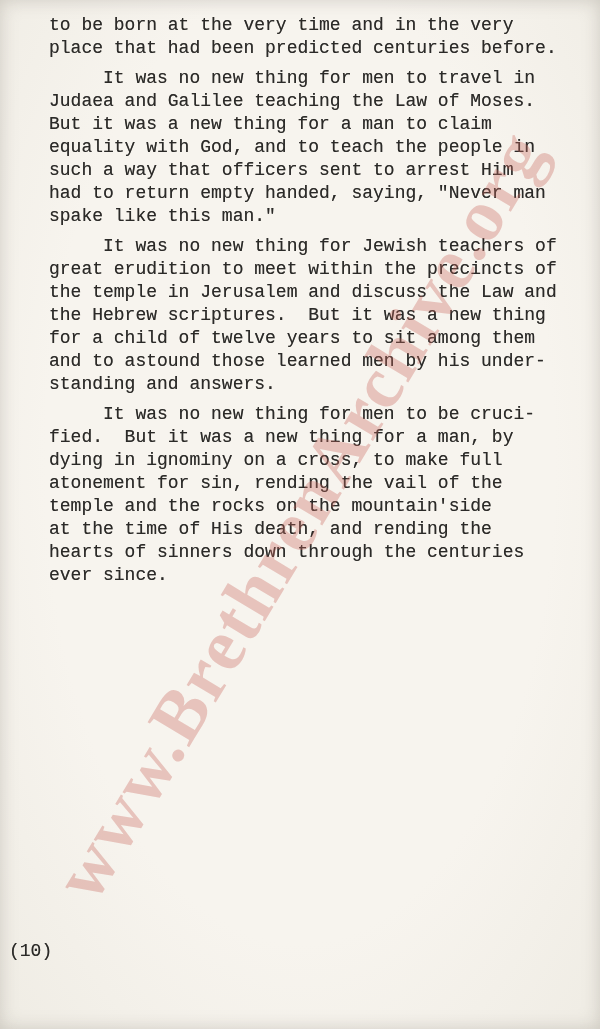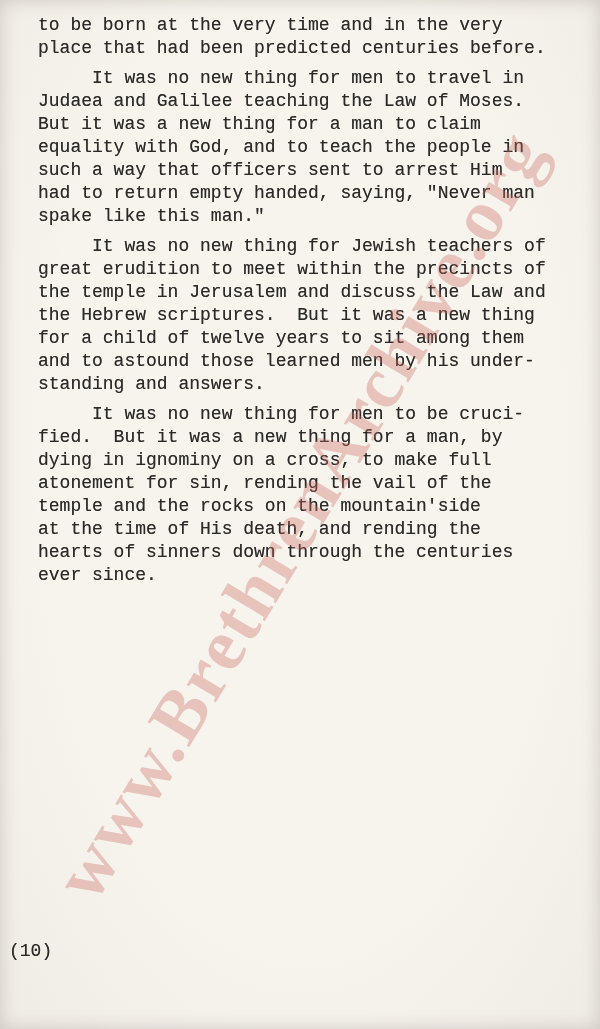--- a/index.html
+++ b/index.html
@@ -22,21 +22,21 @@
     position: absolute;
     top: 14px;
     left: 38px;
     right: 20px;
     color: #2b2a28;
     font-size: 18px;
     line-height: 23px;
     text-shadow: 0 0 0.5px rgba(40,38,35,0.55);
   }
   .para {
-    margin: 0 0 7px 0;
+    margin: 0 0 7px 11px;
     white-space: pre;
     font-family: "Liberation Mono", monospace;
   }
   .watermark {
     position: absolute;
     top: 50%;
     left: 50%;
     transform: translate(-50%, -50%) rotate(-59deg);
     transform-origin: center center;
     font-family: "Liberation Serif", serif;

